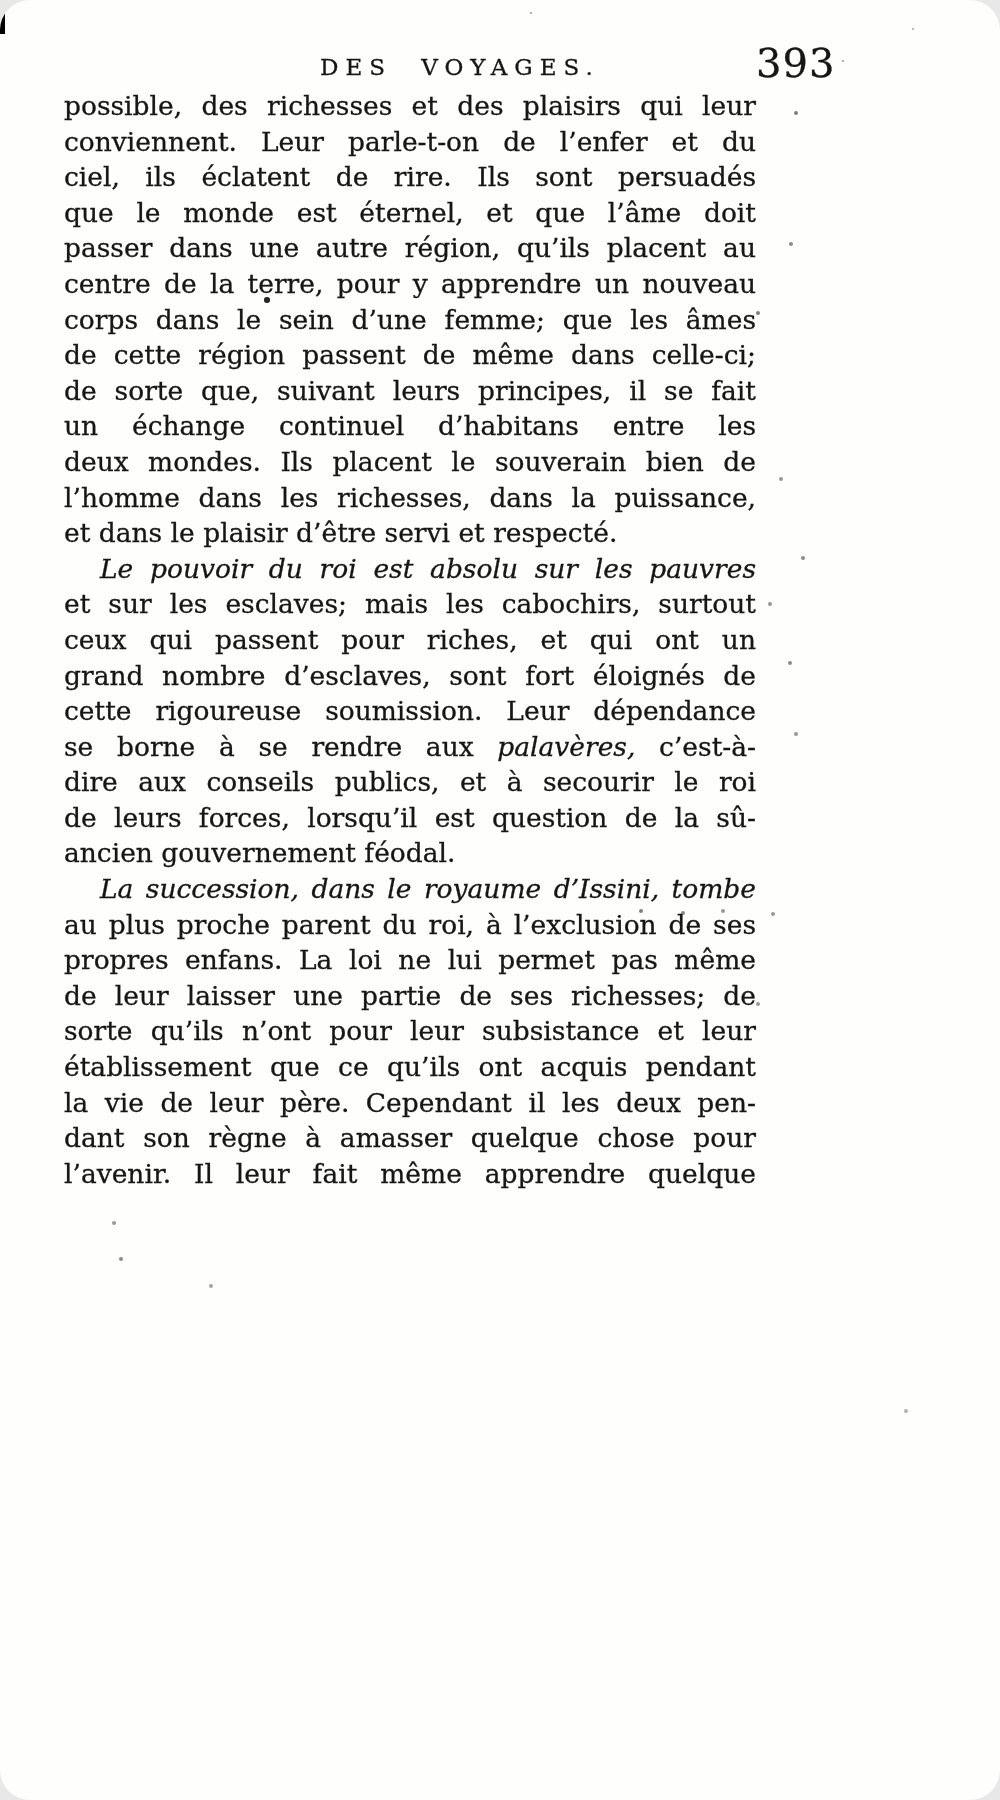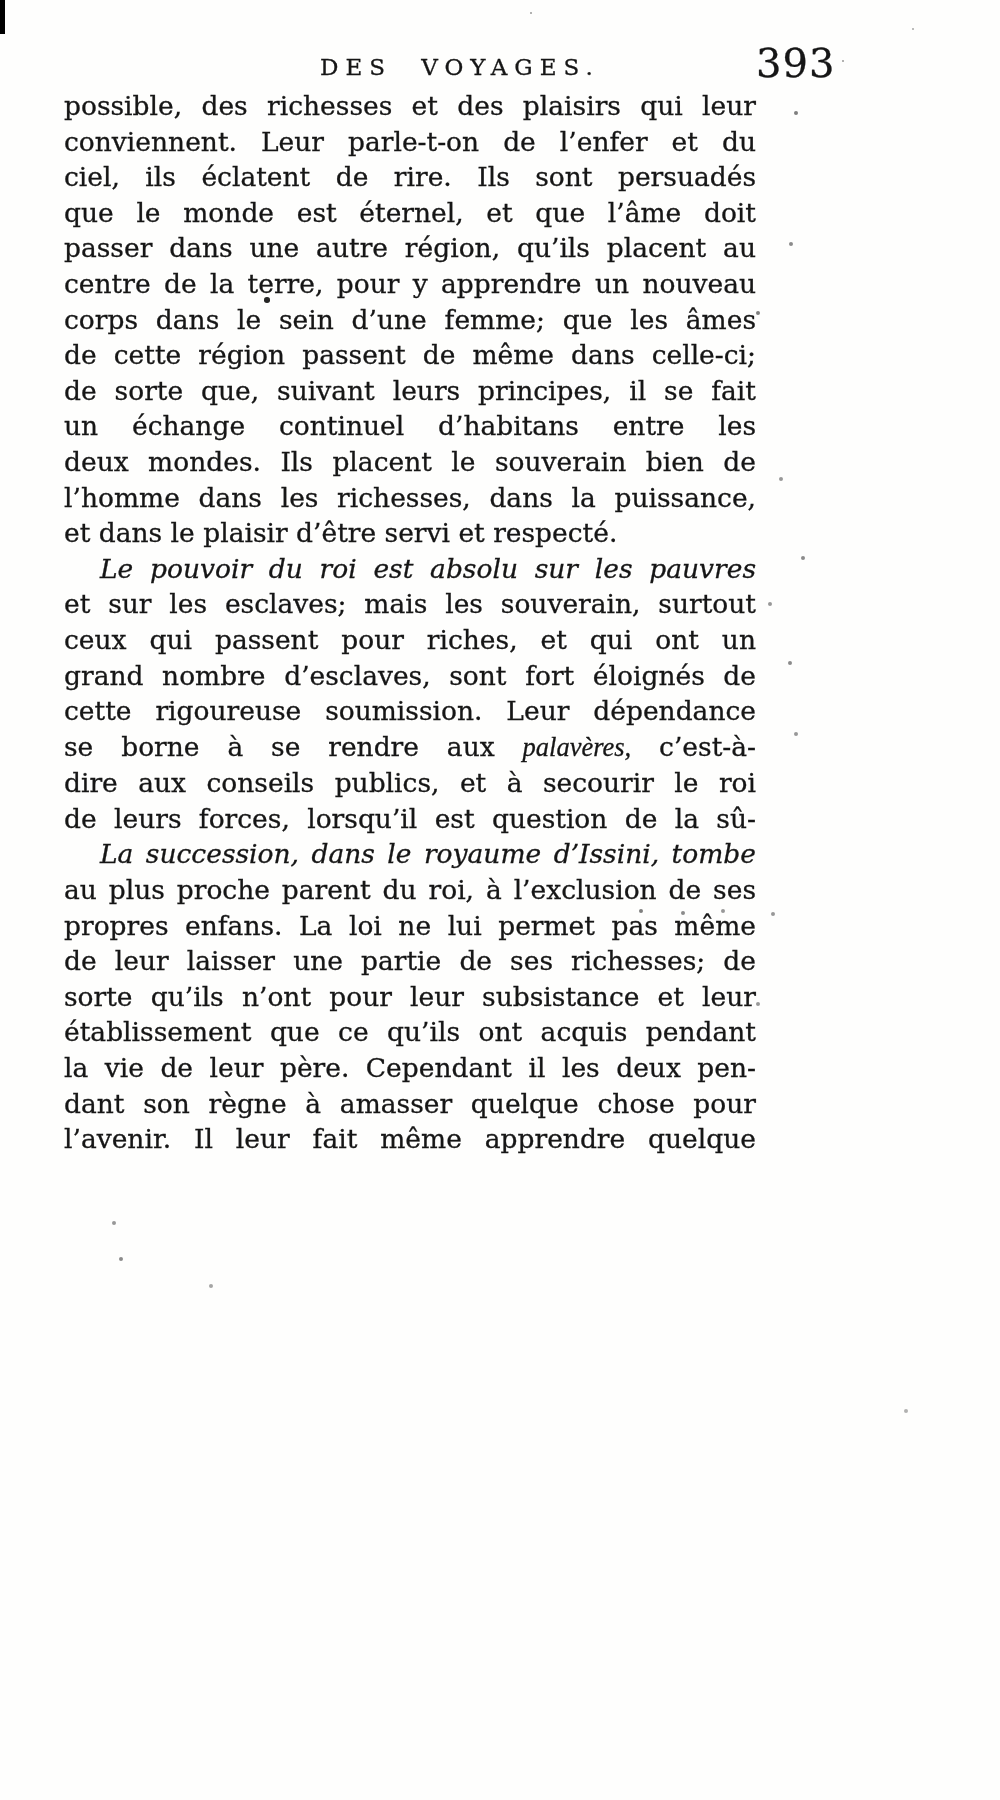--- a/index.html
+++ b/index.html
@@ -5,20 +5,21 @@
   html,body{margin:0;padding:0;}
   body{background:#e8e8e8;}
   .page{
     position:relative;
     width:1000px;height:1800px;
     margin:0 auto;
     background:#fefefd;
     color:#161616;
     font-family:"DejaVu Serif","Liberation Serif",serif;
     overflow:hidden;
+    border-radius:30px;
     -webkit-text-stroke:0.3px currentColor;
   }
   .corner-mark{
     position:absolute;top:0;left:0;width:5px;height:34px;
     background:#000;
   }
   .running-head{
     position:absolute;top:54px;left:320px;
     font-size:23px;
     letter-spacing:7px;
@@ -40,21 +41,21 @@
     text-align-last:justify;
     white-space:nowrap;
   }
   .line.no-justify{
     text-align-last:left;
   }
   .line.indent{
     text-indent:36px;
     font-style:italic;
   }
-  .italic{font-style:italic;font-family:Liberation Serif, serif;}
+  .italic{font-style:italic;}
   
   .specks{
     position:absolute;top:0;left:0;width:2px;height:2px;
     background:transparent;border-radius:50%;
     box-shadow:
       795px 112px 0 1px rgba(0,0,0,.5),
       842px 60px 0 0 rgba(0,0,0,.4),
       912px 28px 0 0 rgba(0,0,0,.35),
       530px 12px 0 0 rgba(0,0,0,.4),
       790px 243px 0 1px rgba(0,0,0,.45),
@@ -95,27 +96,28 @@
       <div class="line"><span>passer dans une autre région, qu’ils placent au</span></div>
       <div class="line"><span>centre de la terre, pour y apprendre un nouveau</span></div>
       <div class="line"><span>corps dans le sein d’une femme; que les âmes</span></div>
       <div class="line"><span>de cette région passent de même dans celle-ci;</span></div>
       <div class="line"><span>de sorte que, suivant leurs principes, il se fait</span></div>
       <div class="line"><span>un échange continuel d’habitans entre les</span></div>
       <div class="line"><span>deux mondes. Ils placent le souverain bien de</span></div>
       <div class="line"><span>l’homme dans les richesses, dans la puissance,</span></div>
       <div class="line no-justify"><span>et dans le plaisir d’être servi et respecté.</span></div>
       <div class="line indent"><span>Le pouvoir du roi est absolu sur les pauvres</span></div>
-      <div class="line"><span>et sur les esclaves; mais les souverain, surtout</span></div>
+      <div class="line"><span>et sur les esclaves; mais les cabochirs, surtout</span></div>
       <div class="line"><span>ceux qui passent pour riches, et qui ont un</span></div>
       <div class="line"><span>grand nombre d’esclaves, sont fort éloignés de</span></div>
       <div class="line"><span>cette rigoureuse soumission. Leur dépendance</span></div>
       <div class="line"><span>se borne à se rendre aux </span><span class="italic">palavères,</span><span> c’est-à-</span></div>
       <div class="line"><span>dire aux conseils publics, et à secourir le roi</span></div>
       <div class="line"><span>de leurs forces, lorsqu’il est question de la sû-</span></div>
+      <div class="line no-justify"><span>ancien gouvernement féodal.</span></div>
       <div class="line indent"><span>La succession, dans le royaume d’Issini, tombe</span></div>
       <div class="line"><span>au plus proche parent du roi, à l’exclusion de ses</span></div>
       <div class="line"><span>propres enfans. La loi ne lui permet pas même</span></div>
       <div class="line"><span>de leur laisser une partie de ses richesses; de</span></div>
       <div class="line"><span>sorte qu’ils n’ont pour leur subsistance et leur</span></div>
       <div class="line"><span>établissement que ce qu’ils ont acquis pendant</span></div>
       <div class="line"><span>la vie de leur père. Cependant il les deux pen-</span></div>
       <div class="line"><span>dant son règne à amasser quelque chose pour</span></div>
       <div class="line"><span>l’avenir. Il leur fait même apprendre quelque</span></div>
     </div>

